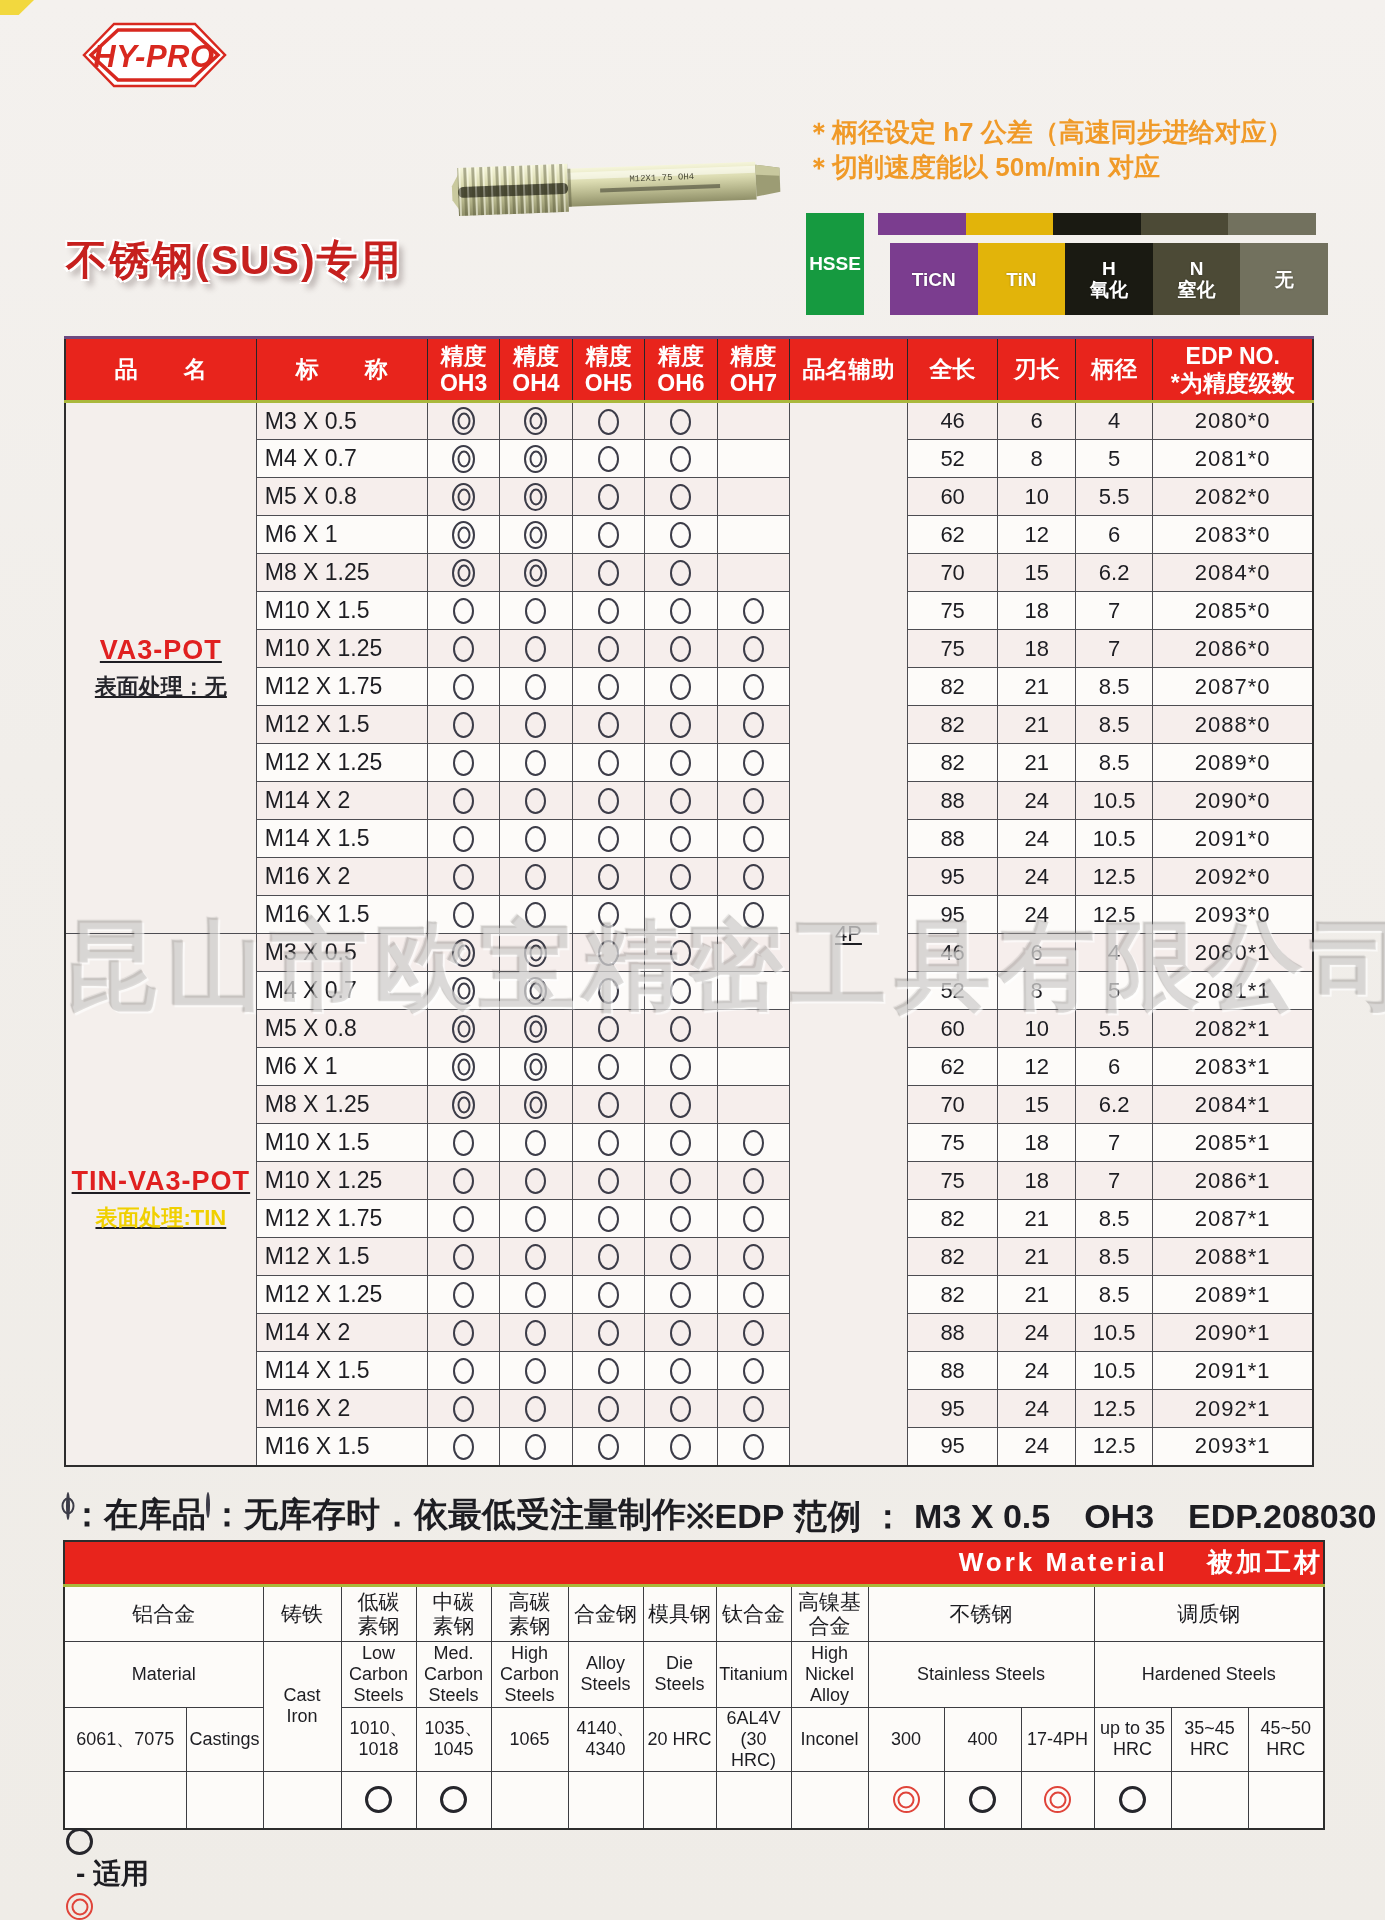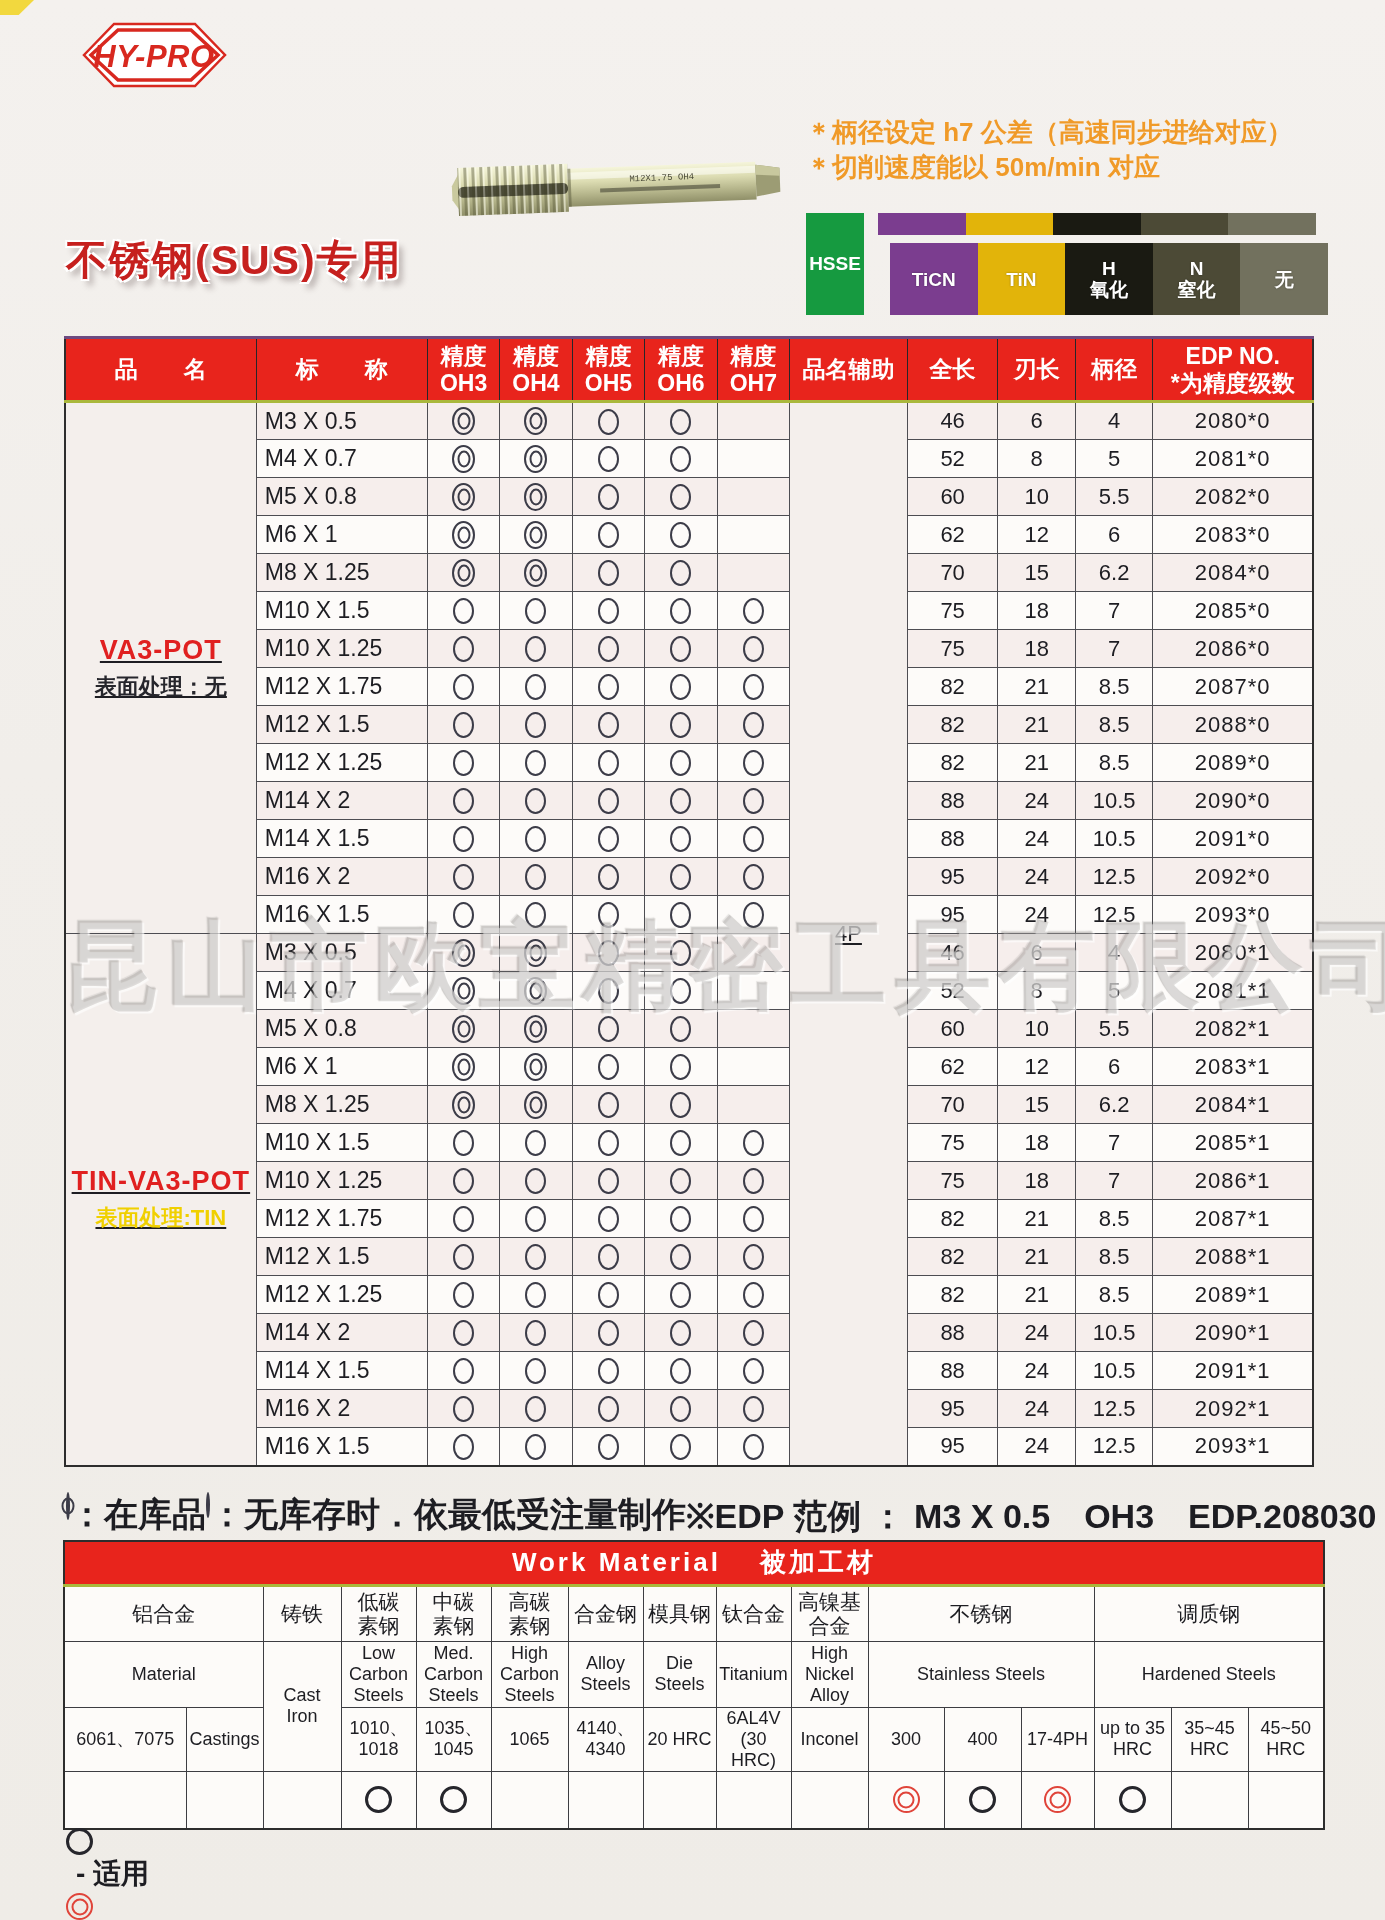--- a/index.html
+++ b/index.html
@@ -65,21 +65,21 @@
       border:2.5px solid #3c3c48; border-radius:50%; }
 
   
   .stock-legend { position:absolute; left:66px; top:1492px; width:1250px;
       display:flex; align-items:flex-start; font-size:34px; color:#1d1d22; font-weight:bold; white-space:nowrap; } .stock-legend .gap-l { width:48px; }
 
   
   .work-table { position:absolute; left:63px; top:1540px; width:1261px;
       border-collapse:collapse; table-layout:fixed; background:#fdfbf9; border:2px solid #2d2d2d; }
   .work-table .band th { height:44px; background:#e8241c; color:#fff; font-size:26px;
-      font-weight:bold; letter-spacing:3px; border:1px solid #26262a; border-bottom:3px solid #aab83c; }
+      font-weight:bold; letter-spacing:3px; border:1px solid #26262a; border-bottom:3px solid #aab83c;text-align:right; }
   .work-table td { border:1px solid #3d3d42; text-align:center; color:#1d1d22; overflow:hidden; }
   .wt-cn td { height:56px; font-size:21px; line-height:24px; }
   .wt-en td { height:66px; font-size:18px; line-height:21px; }
   .wt-val td { height:58px; font-size:18px; line-height:21px; }
   .wt-mark td { height:58px; }
 
   .wmk { display:inline-block; position:relative; vertical-align:middle; border-radius:50%; }
   .wmk.single { width:27px; height:27px; border:3px solid #26262c; }
   .wmk.double { width:27px; height:27px; border:2.5px solid #e0443a; }
   .wmk.double::after { content:""; position:absolute; left:50%; top:50%;

